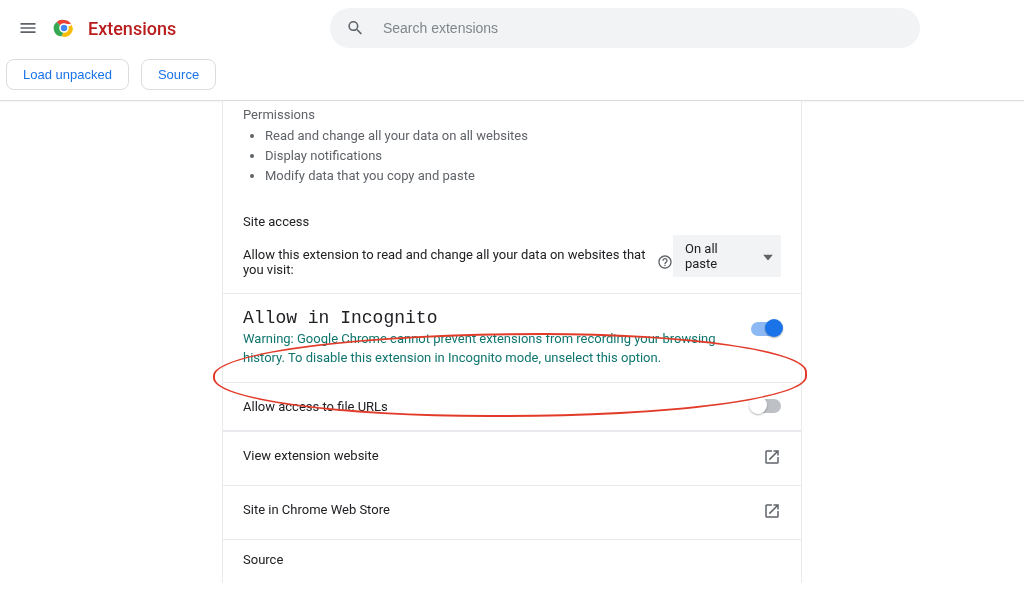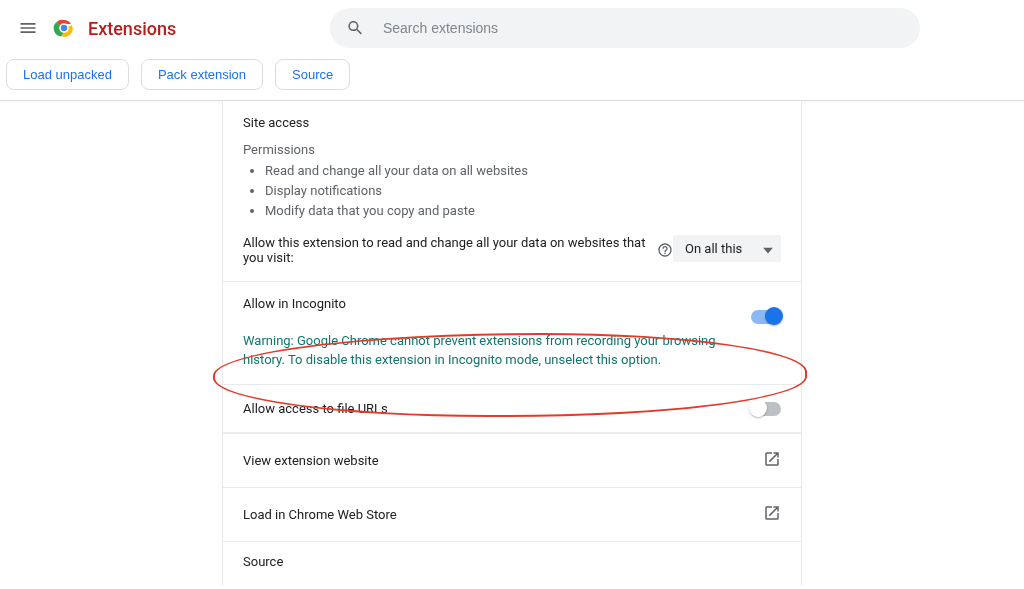--- a/index.html
+++ b/index.html
@@ -90,21 +90,21 @@
       color: #202124;
       position: relative;
     }
     .section { padding: 6px 20px 14px; }
     .perm-title { color: #5f6368; font-size: 13px; margin-bottom: 4px; }
     .perm-list { list-style: disc; padding-left: 22px; color: #5f6368; font-size: 13px; line-height: 1.55; }
 
     .divider { border-top: 1px solid #e8eaed; }
 
     .site-access-row {
-      display: flex; align-items: flex-start; justify-content: space-between;
+      display: flex; align-items: flex-end; justify-content: space-between;
       padding: 0 20px 16px 20px;
       font-size: 13px;
       color: #202124;
     }
     .site-prompt { display: flex; align-items: center; gap: 6px; }
     .help-icon {
       width: 16px; height: 16px;
       display: inline-flex; align-items: center; justify-content: center;
     }
     .select {
@@ -114,28 +114,28 @@
       color: #202124;
       border: none;
       position: relative;
       min-width: 108px;
     }
     .select .chev {
       position: absolute; right: 8px; top: 50%; transform: translateY(-50%);
     }
 
     .row {
-      display: flex; align-items: center; justify-content: space-between;
+      display: flex; justify-content: space-between;
       padding: 16px 20px;
     }
     .row-icon { color: #5f6368; }
     .row-incognito { align-items: flex-start; padding-top: 14px; padding-bottom: 14px; }
     .row-incognito .toggle { margin-top: 14px; }
     .row-text { flex: 1; padding-right: 20px; }
-    .row-title { font-size: 13px; color: #202124; margin-bottom: 21px; }
+    .row-title { font-size: 18px; color: #202124; margin-bottom: 2px; font-family: Liberation Mono, monospace; }
     .row-desc { font-size: 13px; color: #0f766e; line-height: 1.45; }
     .row-single { font-size: 13px; color: #202124; }
 
     .source-row { padding: 12px 20px 14px; }
     .source-title { font-size: 13px; color: #202124; margin-bottom: 2px; }
 
     
     .toggle {
       width: 30px; height: 14px;
       background: #bdc1c6;
@@ -188,50 +188,49 @@
   <div class="search-wrap">
     <svg width="20" height="20" viewBox="0 0 24 24">
         <path d="M15.5 14h-.79l-.28-.27A6.471 6.471 0 0016 9.5 6.5 6.5 0 109.5 16c1.61 0 3.09-.59 4.23-1.57l.27.28v.79l5 4.99L20.49 19l-4.99-5zM9.5 14A4.5 4.5 0 119.5 5a4.5 4.5 0 010 9z"></path>
       </svg>
     <input class="search-input" placeholder="Search extensions" style="">
   </div>
 </div>
 
 <div class="toolbar">
   <button class="toolbar-btn">Load unpacked</button>
-  <button class="toolbar-btn">Pack extension</button>
   <button class="toolbar-btn">Source</button>
 </div>
 
 <div class="content-area">
   <div class="card">
-
-    <div class="section" style="padding-top:14px;padding-bottom:6px">
-        <div style="font-size:13px;color:#202124;">Site access</div>
-      </div>
 
     <div class="section">
       <div class="perm-title">Permissions</div>
       <ul class="perm-list">
         <li>Read and change all your data on all websites</li>
         <li>Display notifications</li>
         <li>Modify data that you copy and paste</li>
       </ul>
     </div>
+
+    <div class="section" style="padding-top:14px;padding-bottom:6px">
+        <div style="font-size:13px;color:#202124;">Site access</div>
+      </div>
     <div class="site-access-row">
       <div class="site-prompt">
         <span>Allow this extension to read and change all your data on websites that you visit:</span>
         <span class="help-icon">
           <svg width="16" height="16" viewBox="0 0 24 24" fill="#5f6368">
               <path d="M11 18h2v-2h-2v2zm1-16C6.48 2 2 6.48 2 12s4.48 10 10 10 10-4.48 10-10S17.52 2 12 2zm0 18c-4.41 0-8-3.59-8-8s3.59-8 8-8 8 3.59 8 8-3.59 8-8 8zm0-14c-2.21 0-4 1.79-4 4h2c0-1.1.9-2 2-2s2 .9 2 2c0 2-3 1.75-3 5h2c0-2.25 3-2.5 3-5 0-2.21-1.79-4-4-4z"></path>
             </svg>
         </span>
       </div>
       <div class="select">
-        <span>On all this</span>
+        <span>On all paste</span>
         <span class="chev">
           <svg width="10" height="6" viewBox="0 0 10 6">
               <path fill="#5f6368" d="M0 0l5 6 5-6z"></path>
             </svg>
         </span>
       </div>
     </div>
 
     <div class="divider"></div>
     <div class="row row-incognito">
@@ -259,21 +258,21 @@
       <span class="row-single">View extension website</span>
       <span class="row-icon">
         <svg width="18" height="18" viewBox="0 0 24 24" fill="#5f6368">
             <path d="M19 19H5V5h7V3H5a2 2 0 00-2 2v14a2 2 0 002 2h14a2 2 0 002-2v-7h-2v7zM14 3v2h3.59l-9.83 9.83 1.41 1.41L19 6.41V10h2V3h-7z"></path>
           </svg>
       </span>
     </div>
 
     <div class="divider"></div>
     <div class="row">
-      <span class="row-single">Load in Chrome Web Store</span>
+      <span class="row-single">Site in Chrome Web Store</span>
       <span class="row-icon">
         <svg width="18" height="18" viewBox="0 0 24 24" fill="#5f6368">
             <path d="M19 19H5V5h7V3H5a2 2 0 00-2 2v14a2 2 0 002 2h14a2 2 0 002-2v-7h-2v7zM14 3v2h3.59l-9.83 9.83 1.41 1.41L19 6.41V10h2V3h-7z"></path>
           </svg>
       </span>
     </div>
 
     <div class="divider"></div>
     <div class="source-row">
       <div class="source-title">Source</div>

